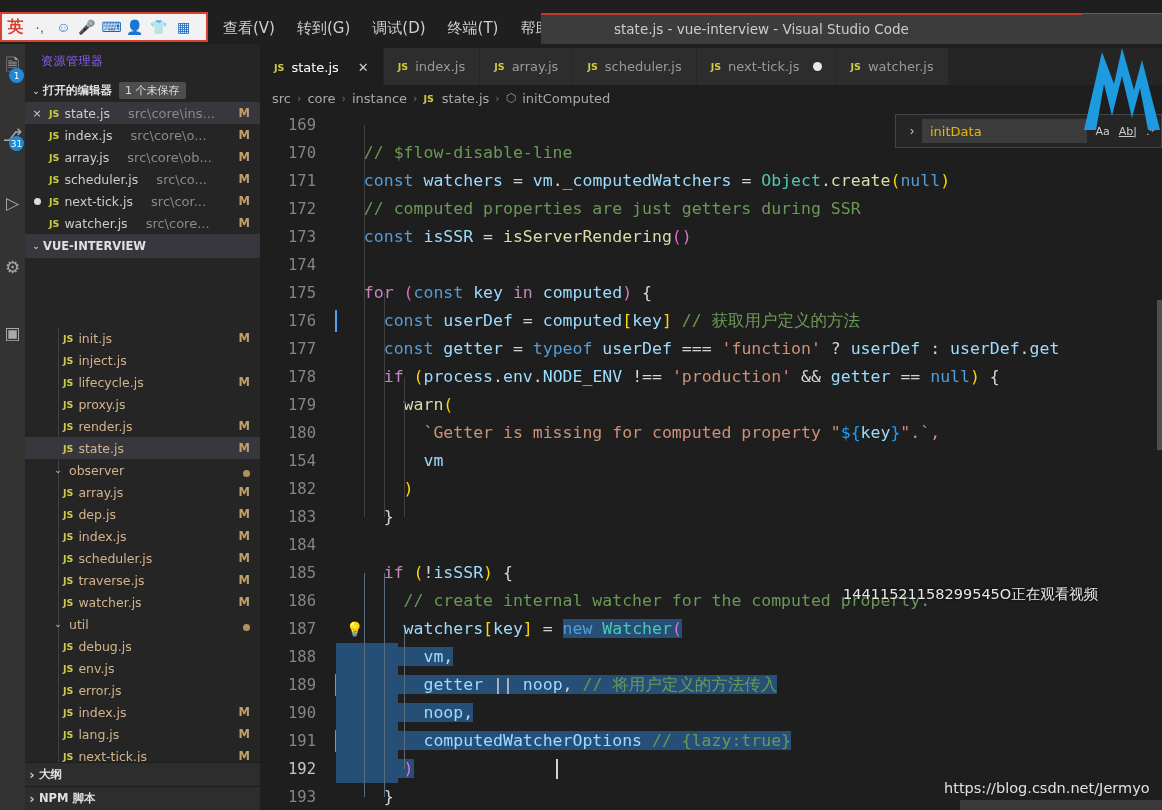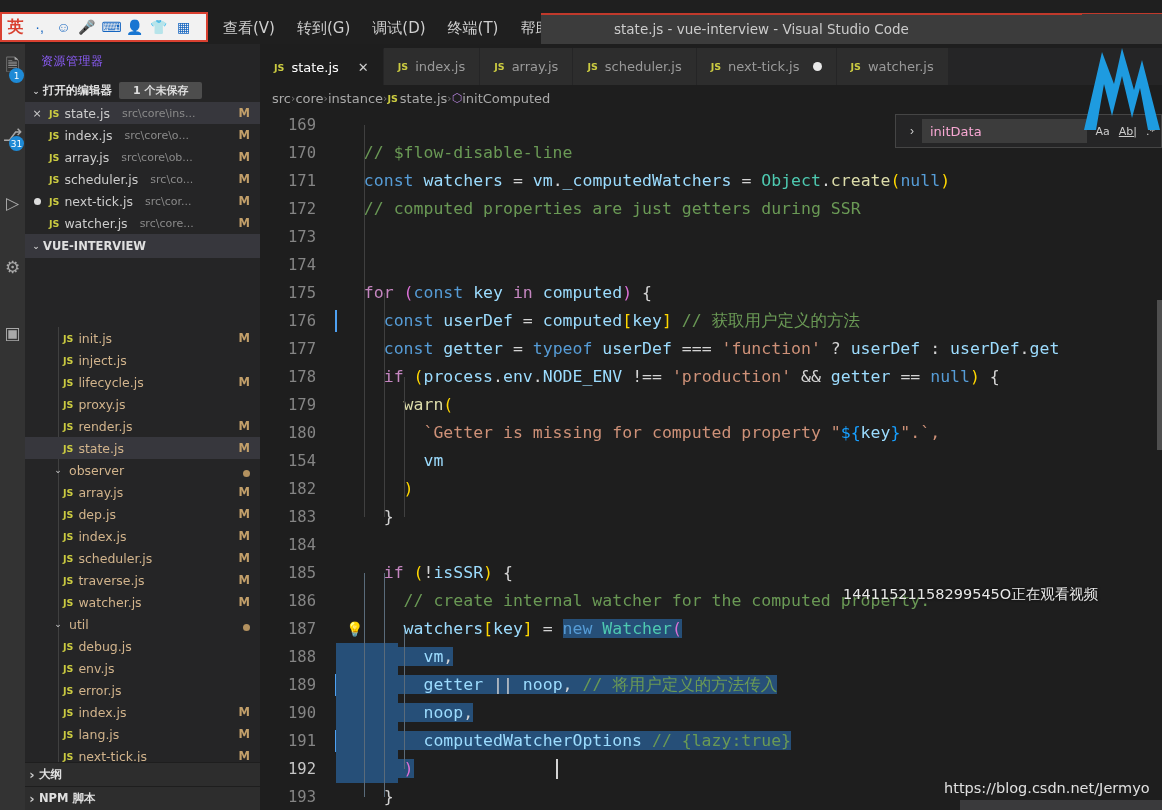--- a/index.html
+++ b/index.html
@@ -29,30 +29,30 @@
     color:#fff; font-size:9px; display:flex; align-items:center; justify-content:center;
     font-family:"DejaVu Sans", sans-serif; }
 
   
   #sidebar { position:absolute; left:25px; top:44px; width:235px; height:766px; background:#252526;
     color:#cccccc; font-size:12.5px; font-family:"DejaVu Sans", sans-serif; overflow:hidden;}
   #sb-title { padding:9px 0 9px 16px; font-size:12px; color:#8b5cf6; letter-spacing:.5px;}
   .section-head { display:flex; align-items:center; height:23px; padding-left:4px; font-size:11.5px;
     font-weight:bold; color:#e0e0e0; }
   .chev { width:14px; text-align:center; font-size:9px; color:#cccccc; }
-  .badge-unsaved { margin-left:7px; background:#4d4d4d; color:#ddd; font-weight:bold;
-    font-size:11px; padding:1px 14px; border-radius:2px; }
+  .badge-unsaved { margin-left:7px; background:#4d4d4d; color:#ddd; font-weight:normal;
+    font-size:11px; padding:1px 6px; border-radius:2px; }
   .row { display:flex; align-items:center; height:22px; font-size:12.5px; position:relative; }
   .row.sel { background:#37373d; }
   .row.sel2 { background:#37373d; }
   .gut { width:24px; text-align:center; font-size:11px; color:#cccccc; }
   .jsico { color:#cbcb41; font-weight:bold; font-size:9.5px; margin-right:5px; font-family:"DejaVu Sans",sans-serif;}
   .fname { color:#d2b48c; }
   .fname.white { color:#cccccc; }
-  .fpath { color:#8a8a8a; font-size:11px; margin-left:12px; }
+  .fpath { color:#8a8a8a; font-size:13px; margin-left:18px; }
   .mflag { position:absolute; right:10px; color:#c3a06a; font-size:11.5px; font-weight:bold;}
   #tree { position:absolute; left:0; top:283px; width:235px; height:455px; overflow:hidden; }
   #tree .row { padding-left:22px; }
   .folderrow { display:flex; align-items:center; height:22px; position:relative; padding-left:22px;}
   .indentline { position:absolute; left:33px; top:0; bottom:0; width:1px; background:#404040; }
   #bottom-sections { position:absolute; left:0; bottom:0; width:235px; }
   .bsec { display:flex; align-items:center; height:24px; background:#2d2d2d; border-top:1px solid #1e1e1e;
     font-size:11.5px; font-weight:bold; color:#e0e0e0;}
 
   
@@ -60,29 +60,29 @@
   .tab { display:flex; align-items:center; padding:0 14px; height:37px; background:#2d2d2d;
     color:#9a9a9a; font-size:13px; font-family:"DejaVu Sans",sans-serif;
     border-right:1px solid #252526; white-space:nowrap; gap:7px;}
   .tab.active { background:#1e1e1e; color:#ffffff; border-top:1px solid #1e1e1e;}
   .tab .x { color:#cccccc; font-size:13px; margin-left:12px; }
   .tab .unsv { width:9px; height:9px; border-radius:50%; background:#e8e8e8; margin-left:6px;}
 
   
   #breadcrumb { position:absolute; left:260px; top:85px; width:902px; height:26px; background:#1e1e1e;
     display:flex; align-items:center; padding-left:12px; font-size:13px; color:#a9a9a9;
-    font-family:"DejaVu Sans",sans-serif; }
+    font-family:"DejaVu Sans",sans-serif; gap:6px;}
   .bcsep { color:#767676; font-size:11px; }
   .bcsym { color:#b180d7; font-size:12px; }
 
   
   #findwidget { position:absolute; right:0; top:114px; width:267px; height:34px; background:#252526;
     border:1px solid #454545; display:flex; align-items:center; padding:0 6px; }
   #find-toggle { width:20px; color:#cccccc; font-size:12px; text-align:center;}
-  #find-input { flex:1; height:24px; background:#3c3c3c; color:#f9a8d4; font-size:13px;
+  #find-input { flex:1; height:24px; background:#3c3c3c; color:#eab308; font-size:13px;
     display:flex; align-items:center; padding:0 8px; font-family:"DejaVu Sans",sans-serif; }
   .findopt { color:#cccccc; font-size:11px; margin-left:9px; font-family:"DejaVu Sans",sans-serif;}
   .findopt.u { text-decoration:underline; }
 
   
   #editor { position:absolute; left:260px; top:111px; width:902px; height:699px; background:#1e1e1e;
     overflow:hidden; font-family:"DejaVu Sans Mono", monospace; font-size:16.5px; }
   .cl { position:relative; height:28px; line-height:28px; white-space:pre; }
   .ln { position:absolute; left:0; width:56px; text-align:right; color:#858585; font-size:15.5px; }
   .ln.cur { color:#c6c6c6; }
@@ -371,21 +371,21 @@
     <span class="bcsep">›</span>
     <span class="bcsym">⬡</span>
     <span>initComputed</span>
   </div>
 
 <div id="editor">
     <div class="cl"><span class="ln">169</span></div>
     <div class="cl"><span class="ln">170</span><span class="codetext"><span class="cmt">  // $flow-disable-line</span></span></div>
     <div class="cl"><span class="ln">171</span><span class="codetext"><span class="kw2">  const </span><span class="var">watchers</span><span class="op"> = </span><span class="var">vm</span><span class="op">.</span><span class="var">_computedWatchers</span><span class="op"> = </span><span class="ty">Object</span><span class="op">.</span><span class="fn">create</span><span class="pa1">(</span><span class="kw2">null</span><span class="pa1">)</span></span></div>
     <div class="cl"><span class="ln">172</span><span class="codetext"><span class="cmt">  // computed properties are just getters during SSR</span></span></div>
-    <div class="cl"><span class="ln">173</span></div>
+    <div class="cl"><span class="ln">173</span><span class="codetext"><span class="kw2">  const </span><span class="var">isSSR</span><span class="op"> = </span><span class="fn">isServerRendering</span><span class="pa2">(</span><span class="pa2">)</span></span></div>
     <div class="cl"><span class="ln">174</span><span class="codetext"></span></div>
     <div class="cl"><span class="ln">175</span><span class="codetext"><span class="kw">  for </span><span class="pa2">(</span><span class="kw2">const </span><span class="var">key</span><span class="kw"> in </span><span class="var">computed</span><span class="pa2">)</span><span class="op"> {</span></span></div>
     <div class="cl"><span class="ln">176</span><div class="cursorbar"></div><span class="codetext"><span class="kw2">    const </span><span class="var">userDef</span><span class="op"> = </span><span class="var">computed</span><span class="pa1">[</span><span class="var">key</span><span class="pa1">]</span><span class="cmt"> // 获取用户定义的方法</span></span></div>
     <div class="cl"><span class="ln">177</span><span class="codetext"><span class="kw2">    const </span><span class="var">getter</span><span class="op"> = </span><span class="kw2">typeof </span><span class="var">userDef</span><span class="op"> === </span><span class="str">'function'</span><span class="op"> ? </span><span class="var">userDef</span><span class="op"> : </span><span class="var">userDef</span><span class="op">.</span><span class="var">get</span></span></div>
     <div class="cl"><span class="ln">178</span><span class="codetext"><span class="kw">    if </span><span class="pa1">(</span><span class="var">process</span><span class="op">.</span><span class="var">env</span><span class="op">.</span><span class="var">NODE_ENV</span><span class="op"> !== </span><span class="str">'production'</span><span class="op"> &amp;&amp; </span><span class="var">getter</span><span class="op"> == </span><span class="kw2">null</span><span class="pa1">)</span><span class="op"> {</span></span></div>
     <div class="cl"><span class="ln">179</span><span class="codetext"><span class="fn">      warn</span><span class="pa1">(</span></span></div>
     <div class="cl"><span class="ln">180</span><span class="codetext"><span class="str">        `Getter is missing for computed property "</span><span class="pa3">${</span><span class="var">key</span><span class="pa3">}</span><span class="str">".`,</span></span></div>
     <div class="cl"><span class="ln">154</span><span class="codetext"><span class="var">        vm</span></span></div>
     <div class="cl"><span class="ln">182</span><span class="codetext"><span class="pa1">      )</span></span></div>
     <div class="cl"><span class="ln">183</span><span class="codetext"><span class="op">    }</span></span></div>

